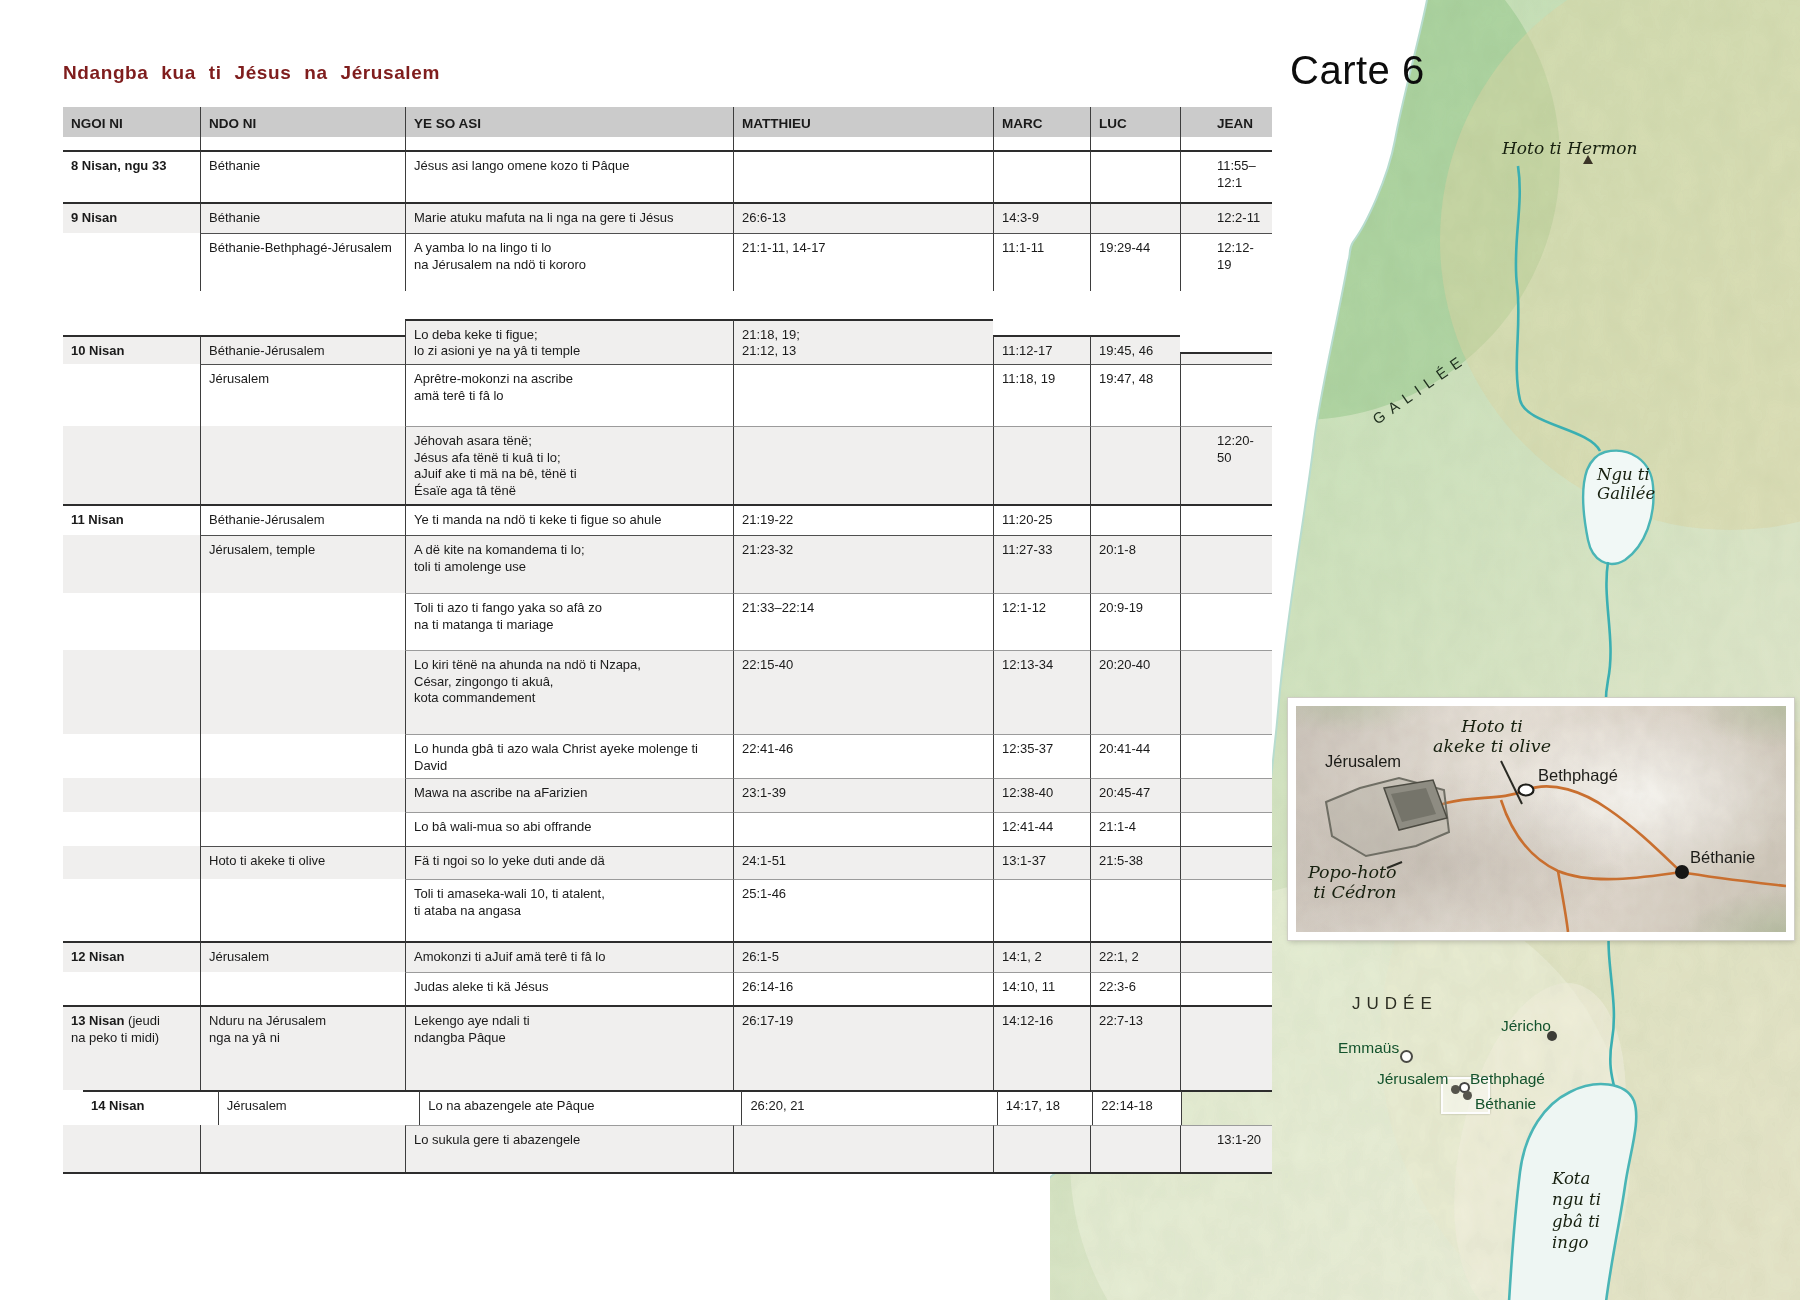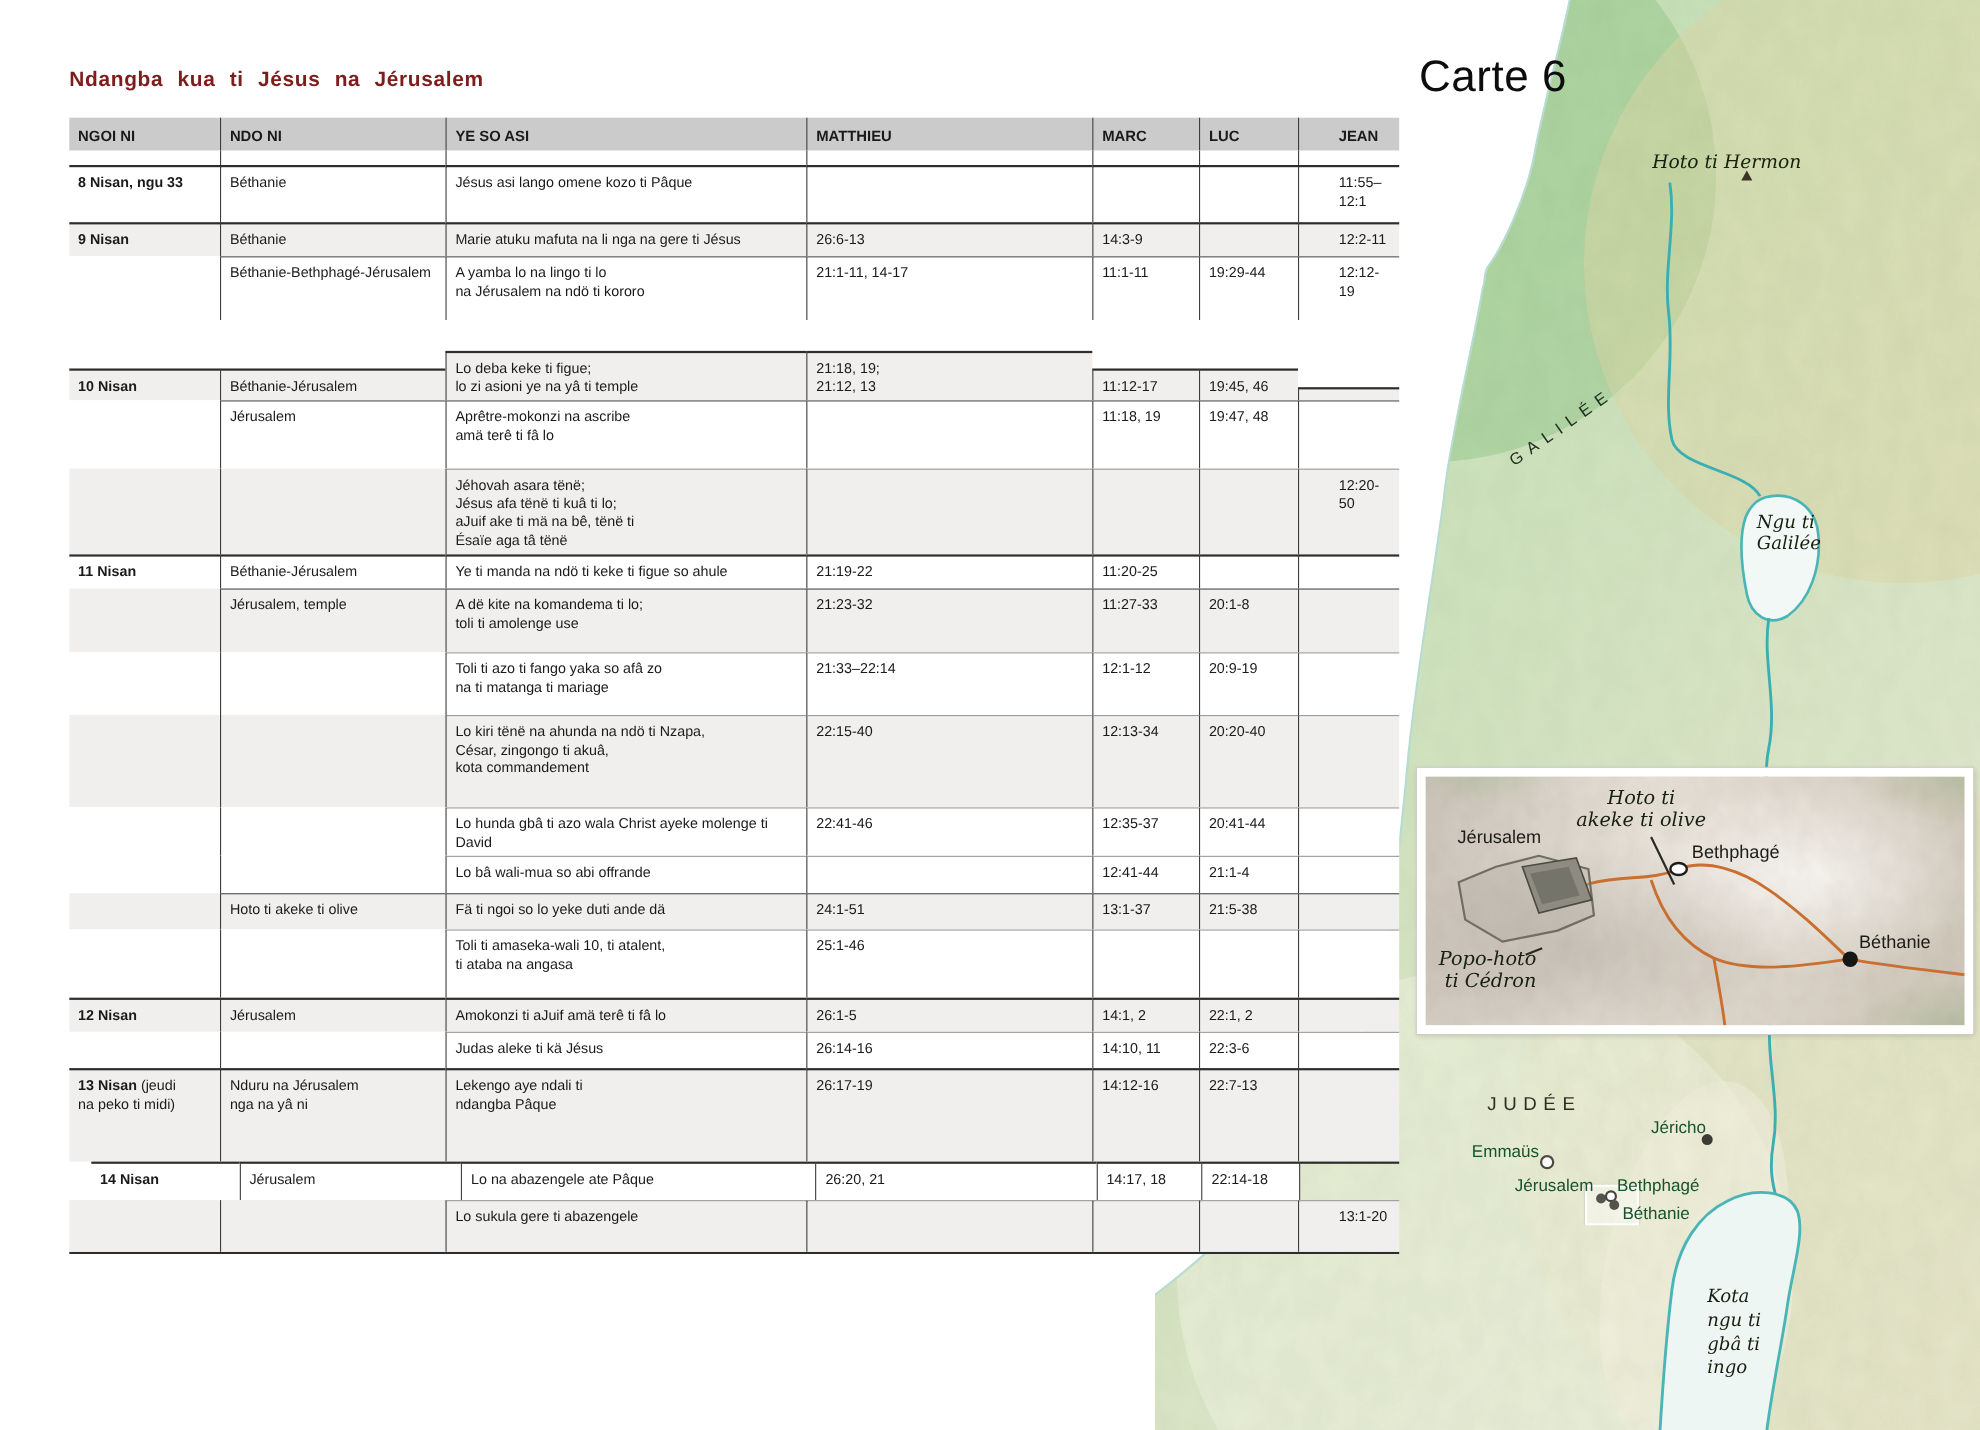--- a/index.html
+++ b/index.html
@@ -326,20 +326,29 @@
       </div>
       <div class="trow bt-event" style="min-height: 31px;">
         <div class="cell c1"></div>
         <div class="cell c2"></div>
         <div class="cell c3">Lo hunda gbâ ti azo wala Christ ayeke molenge ti David</div>
         <div class="cell c4">22:41-46</div>
         <div class="cell c5">12:35-37</div>
         <div class="cell c6">20:41-44</div>
         <div class="cell c7"></div>
       </div>
+      <div class="trow bt-event shade" style="min-height: 34px;">
+        <div class="cell c1"></div>
+        <div class="cell c2"></div>
+        <div class="cell c3">Mawa na ascribe na aFarizien</div>
+        <div class="cell c4">23:1-39</div>
+        <div class="cell c5">12:38-40</div>
+        <div class="cell c6">20:45-47</div>
+        <div class="cell c7"></div>
+      </div>
       <div class="trow bt-event" style="min-height: 34px;">
         <div class="cell c1"></div>
         <div class="cell c2"></div>
         <div class="cell c3">Lo bâ wali-mua so abi offrande</div>
         <div class="cell c4"></div>
         <div class="cell c5">12:41-44</div>
         <div class="cell c6">21:1-4</div>
         <div class="cell c7"></div>
       </div>
       <div class="trow bt-place shade" style="min-height: 33px;">

